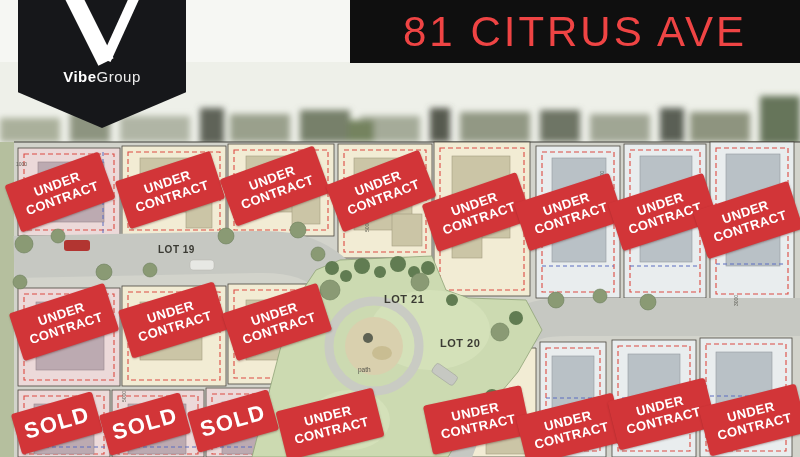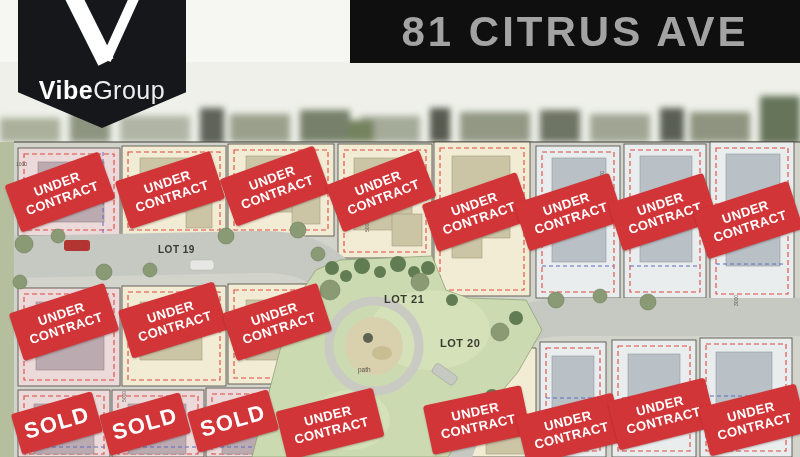--- a/index.html
+++ b/index.html
@@ -29,28 +29,28 @@
          border-radius:3px;box-shadow:0 1px 2px rgba(70,20,20,.35);}
   .badge.under_contract{width:96px;height:46px;font-size:13px;line-height:1.15;
          letter-spacing:.4px;padding:2px;}
   .badge.sold{width:84px;height:42px;font-size:22px;letter-spacing:1.5px;}
 
   
   .logo{position:absolute;left:18px;top:0;width:168px;height:128px;background:#16171a;
         clip-path:polygon(0 0,100% 0,100% 72%,50% 100%,0 72%);z-index:5;}
   .vmark{position:absolute;top:0;left:50%;transform:translateX(-50%);}
   .logo-text{position:absolute;left:0;right:0;top:68px;text-align:center;color:#ffffff;
-             font-size:25px;letter-spacing:.5px;margin-top:8px;}
+             font-size:15px;letter-spacing:.5px;}
   .logo-text .bold{font-weight:700;}
   .logo-text .light{font-weight:400;color:#ededed;}
 
   
   .banner{position:absolute;left:350px;top:0;width:450px;height:63px;background:#0f0f0f;
           display:flex;align-items:center;justify-content:center;z-index:5;}
-  .banner h1{margin:0;color:#a3a3a3;font-size:42px;font-weight:700;letter-spacing:3px;
+  .banner h1{margin:0;color:#ef4444;font-size:42px;font-weight:400;letter-spacing:3px;
              white-space:nowrap;}
 </style>
 </head>
 <body>
 
 <div class="stage">
 
   <svg class="plan" width="800" height="457" viewBox="0 0 800 457">
     <defs>
       <filter id="b3" x="-20%" y="-20%" width="140%" height="140%">

